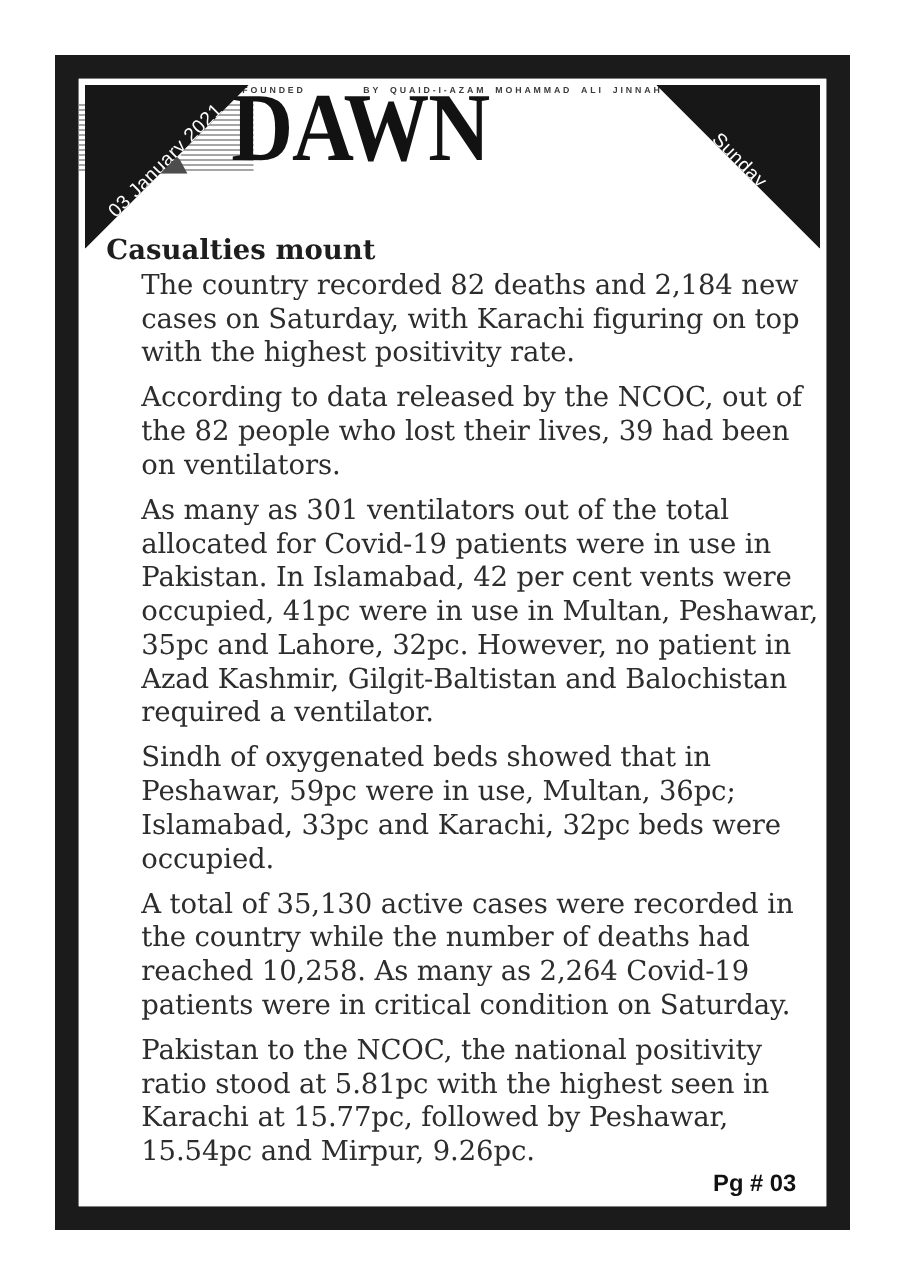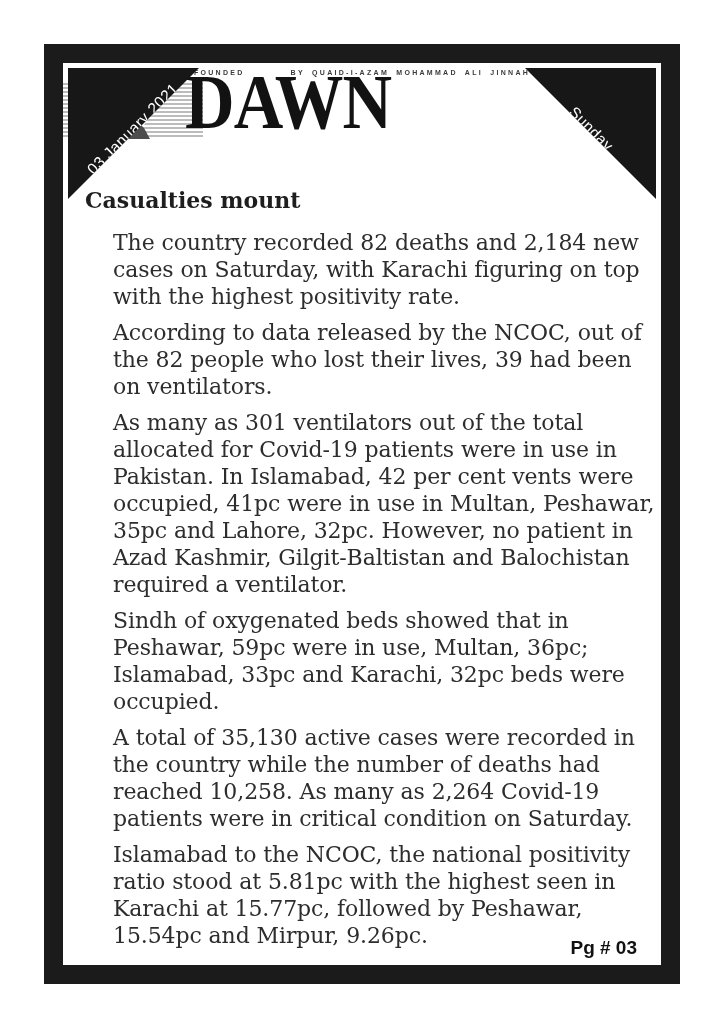--- a/index.html
+++ b/index.html
@@ -54,21 +54,21 @@
   }
 
   
   .article {
     margin:46px 0 0 22px; width:572px;
     font-family:"DejaVu Serif", serif; color:#2d2d2d;
   }
   .headline {
     font-family:"DejaVu Serif", serif; font-weight:bold;
     font-size:22px; line-height:1.25; color:#1e1e1e;
-    margin-bottom:14px;
+    margin-bottom:0;
   }
   .article p {
     font-size:22px; line-height:27px; margin-bottom:9px;
     letter-spacing:-0.1px;
     margin-left:28px;
   }
 
   
   .page-number {
     position:absolute; right:24px; bottom:6px;
@@ -126,20 +126,20 @@
         </div>
       </header>
 
       <main class="article">
         <h1 class="headline">Casualties mount</h1>
         <p>The country recorded 82 deaths and 2,184 new cases on Saturday, with Karachi figuring on top with the highest positivity rate.</p>
         <p>According to data released by the NCOC, out of the 82 people who lost their lives, 39 had been on ventilators.</p>
         <p>As many as 301 ventilators out of the total allocated for Covid-19 patients were in use in Pakistan. In Islamabad, 42 per cent vents were occupied, 41pc were in use in Multan, Peshawar, 35pc and Lahore, 32pc. However, no patient in Azad Kashmir, Gilgit-Baltistan and Balochistan required a ventilator.</p>
         <p>Sindh of oxygenated beds showed that in Peshawar, 59pc were in use, Multan, 36pc; Islamabad, 33pc and Karachi, 32pc beds were occupied.</p>
         <p>A total of 35,130 active cases were recorded in the country while the number of deaths had reached 10,258. As many as 2,264 Covid-19 patients were in critical condition on Saturday.</p>
-        <p>Islamabad to the NCOC, the national positivity ratio stood at 5.81pc with the highest seen in Karachi at 15.77pc, followed by Peshawar, 15.54pc and Mirpur, 9.26pc.</p>
+        <p>Pakistan to the NCOC, the national positivity ratio stood at 5.81pc with the highest seen in Karachi at 15.77pc, followed by Peshawar, 15.54pc and Mirpur, 9.26pc.</p>
       </main>
 
       <div class="page-number">Pg # 03</div>
 
     </div>
   </div>
 </div>
 
 </body></html>

